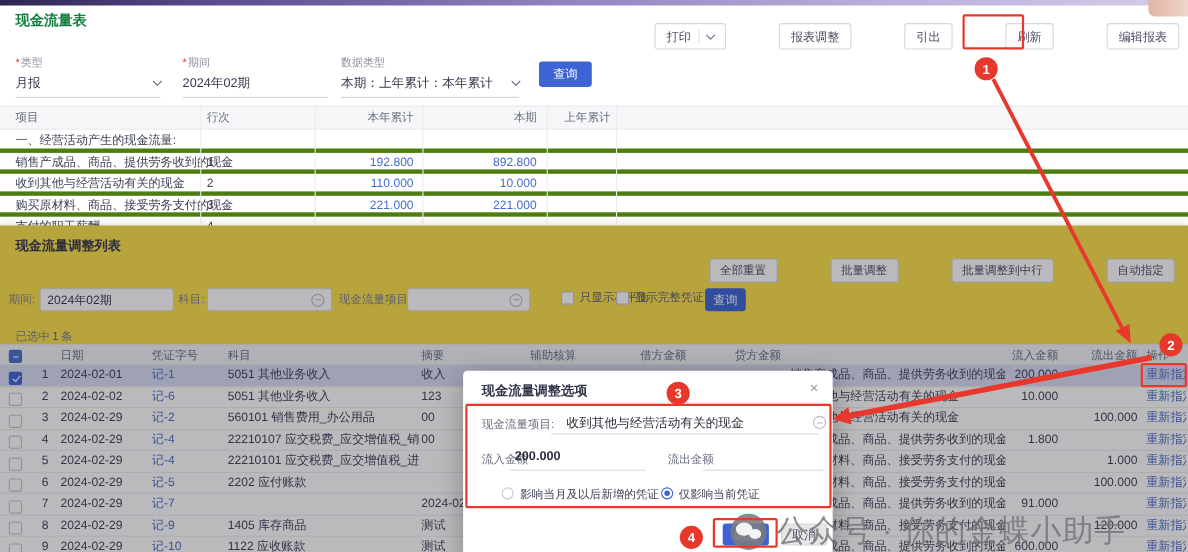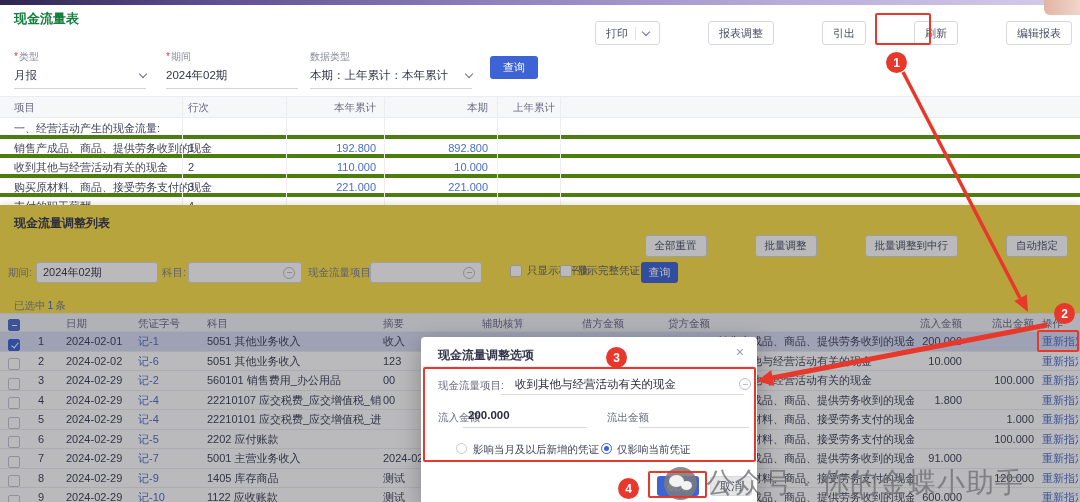--- a/index.html
+++ b/index.html
@@ -71,21 +71,21 @@
   .lt-head .hcell{line-height:19px;}
   .lt-rows{position:absolute;left:0;top:127px;width:1080px;}
   .lrow{position:relative;height:19.5px;border-bottom:1px solid #ebecf0;background:#fff;}
   .lrow.sel{background:#d9ddf2;}
   .lcell{position:absolute;line-height:19.5px;font-size:11px;color:#3e4156;white-space:nowrap;overflow:hidden;}
   .lc-cb{left:8px;top:3px;} .lrow .cbx{vertical-align:middle;}
   .lrow.sel .cbx{background:#3D63D4;border-color:#3D63D4;position:relative;}
   .lrow.sel .cbx::after{content:"";position:absolute;left:3.6px;top:1.2px;width:3px;height:6px;
       border-right:1.6px solid #fff;border-bottom:1.6px solid #fff;transform:rotate(40deg);}
   .lc-num{left:32px;width:18px;text-align:center;}
-  .lc-date{left:55px;width:80px;margin-left:11px;}
+  .lc-date{left:55px;width:80px;}
   .lc-vch{left:138px;width:66px;color:#4a6cc9;}
   .lc-subj{left:207px;width:174px;}
   .lc-sum{left:383px;width:96px;}
   .lc-aux{left:482px;width:86px;}
   .lc-debit{left:570px;width:66px;text-align:center;}
   .lc-credit{left:644px;width:66px;text-align:right;}
   .lc-item{left:718px;width:196px;}
   .lc-in{left:900px;width:62px;text-align:right;}
   .lc-out{left:972px;width:62px;text-align:right;}
   .lc-act{left:1042px;width:36px;color:#4a6cc9;}
@@ -339,21 +339,20 @@
           <span class="lcell lc-item">购买原材料、商品、接受劳务支付的现金</span>
           <span class="lcell lc-in"></span>
           <span class="lcell lc-out">100.000</span>
           <span class="lcell lc-act">重新指定</span>
         </div>
         <div class="lrow">
           <span class="lc-cb" style="position:absolute;"><span class="cbx"></span></span>
           <span class="lcell lc-num">7</span>
           <span class="lcell lc-date">2024-02-29</span>
           <span class="lcell lc-vch">记-7</span>
-          <span class="lcell lc-subj">5001 主营业务收入</span>
           <span class="lcell lc-sum">2024-02</span>
           <span class="lcell lc-item">销售产成品、商品、提供劳务收到的现金</span>
           <span class="lcell lc-in">91.000</span>
           <span class="lcell lc-out"></span>
           <span class="lcell lc-act">重新指定</span>
         </div>
         <div class="lrow">
           <span class="lc-cb" style="position:absolute;"><span class="cbx"></span></span>
           <span class="lcell lc-num">8</span>
           <span class="lcell lc-date">2024-02-29</span>

